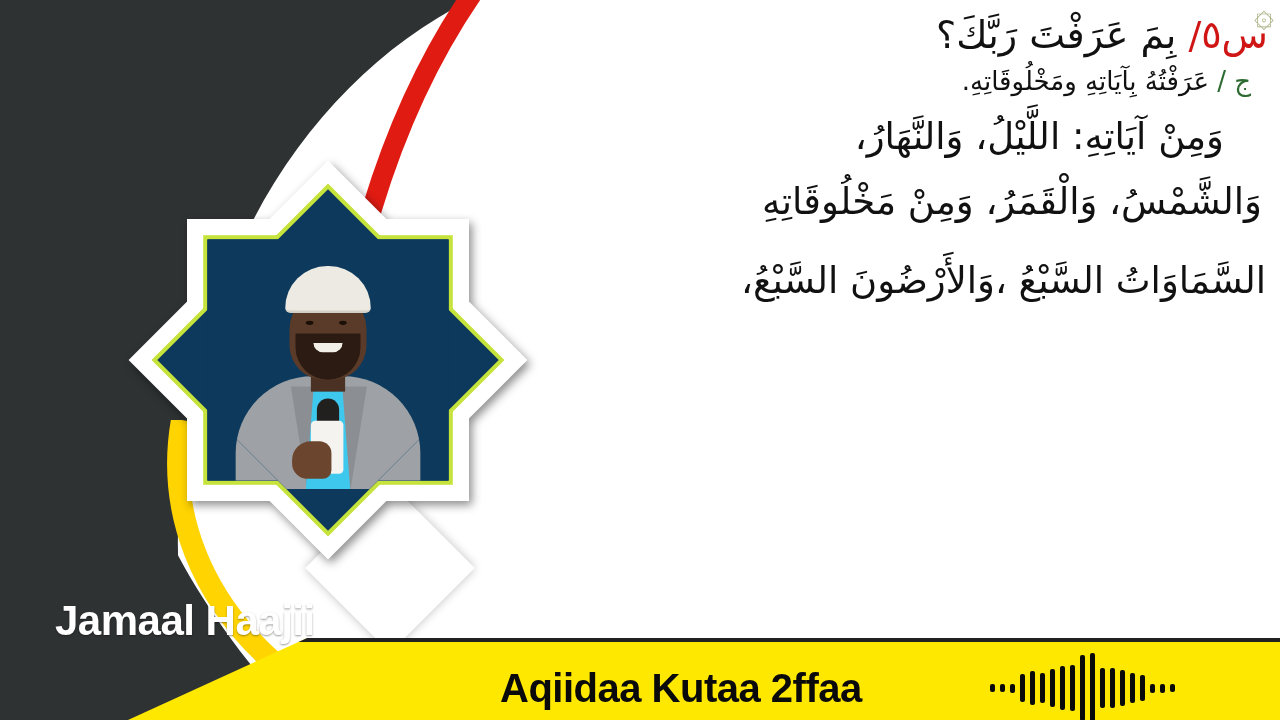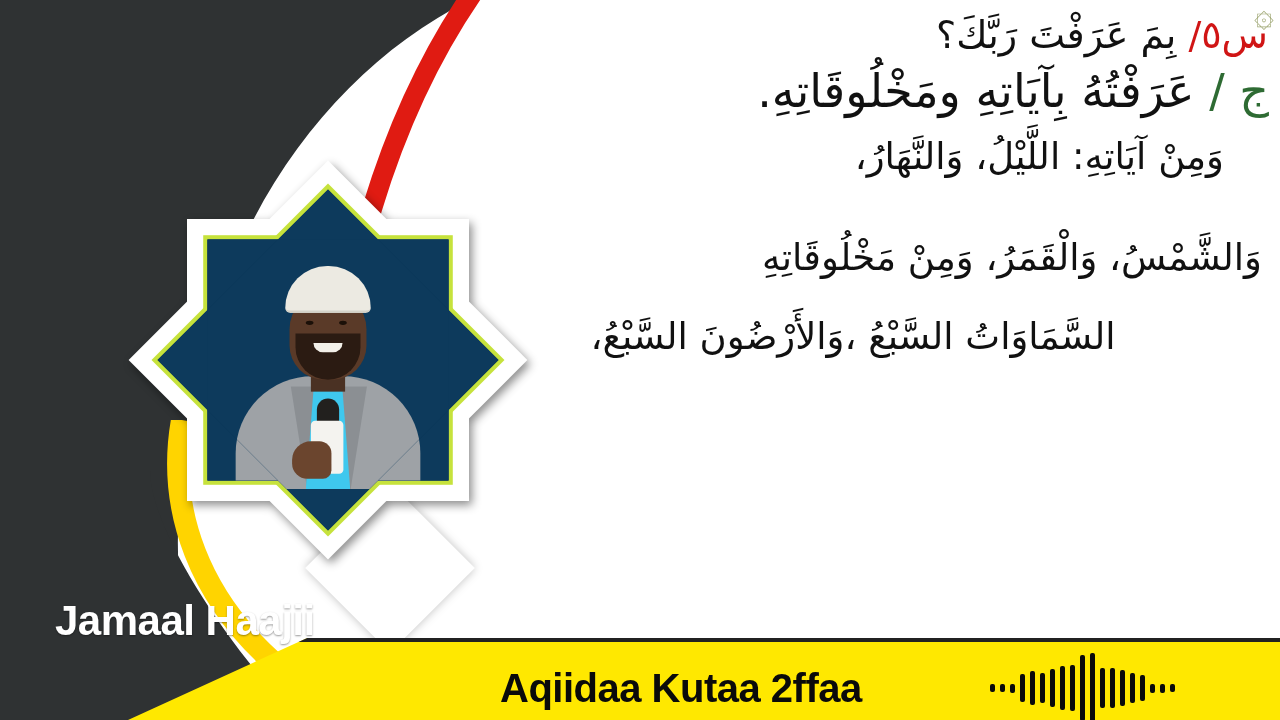--- a/index.html
+++ b/index.html
@@ -320,40 +320,39 @@
     white-space: nowrap;
     line-height: 1.0;
   }
   .ar-q {
     font-size: 38px;
     margin-top: 8px;
     margin-right: 4px;
   }
   .ar-q .marker { color: #d01515; }
   .ar-a {
-    font-size: 46px;
+    font-size: 26px;
     margin-top: 14px;
-    margin-right: 3px;
+    margin-right: 21px;
   }
   .ar-a .marker { color: #2e6b33; }
   .ar-body-1 {
     font-size: 37px;
     margin-top: 24px;
     margin-right: 48px;
   }
   .ar-body-2 {
     font-size: 37px;
-    margin-top: 64px;
+    margin-top: 28px;
     margin-right: 10px;
   }
   .ar-body-3 {
     font-size: 37px;
     margin-top: 42px;
     margin-right: 6px;
-    text-align: center;
   }
   .ar-body-4 {
     font-size: 37px;
     margin-top: 42px;
     margin-right: 90px;
   }
 
   .corner-deco {
     position: absolute;
     right: 6px;

